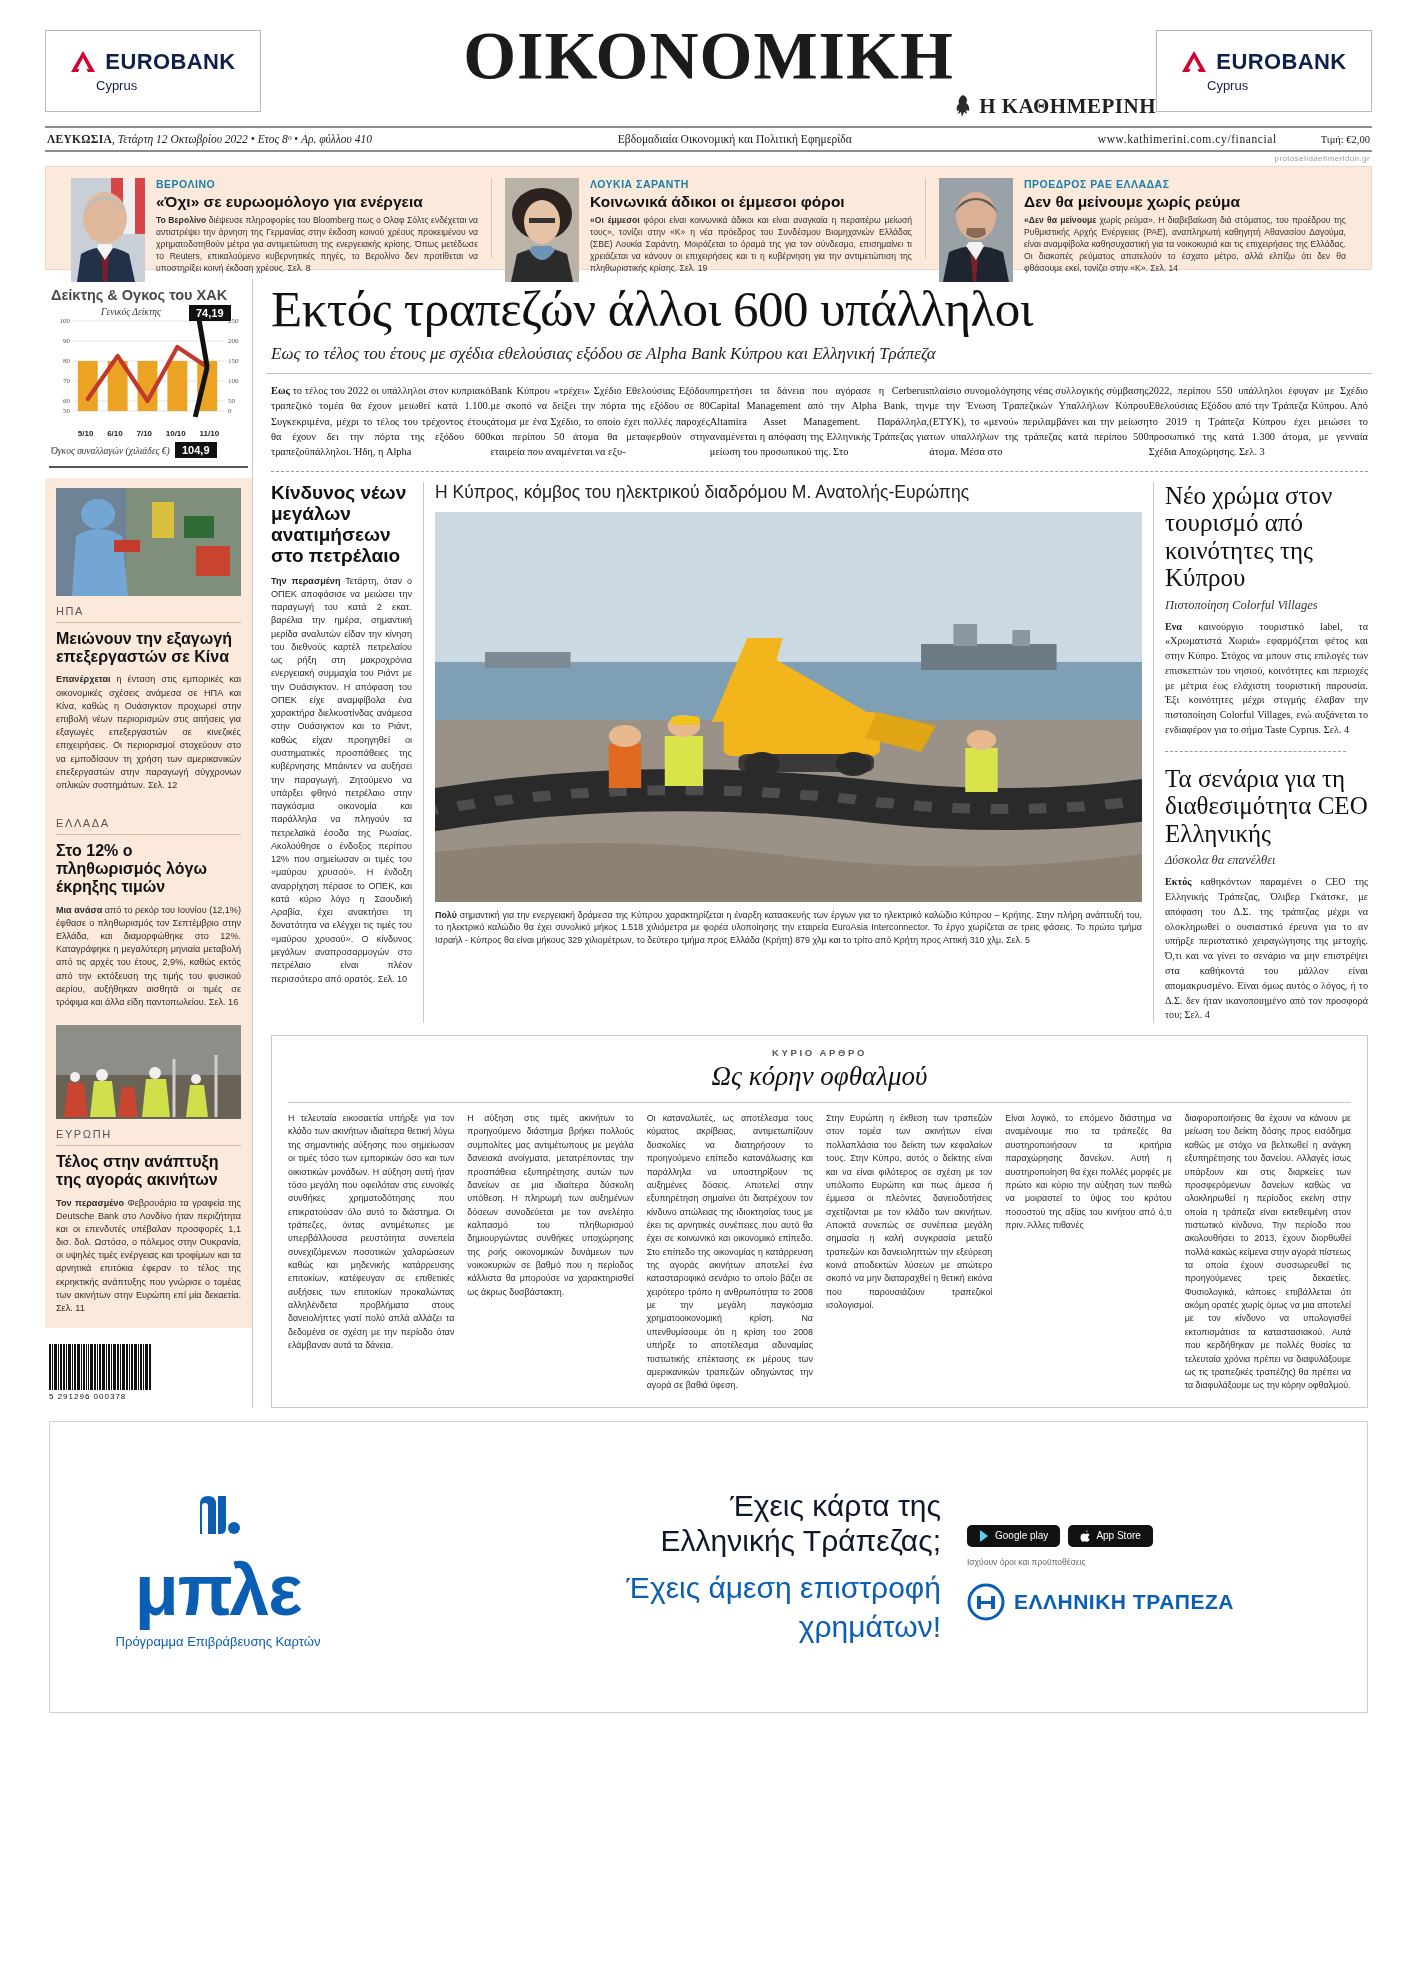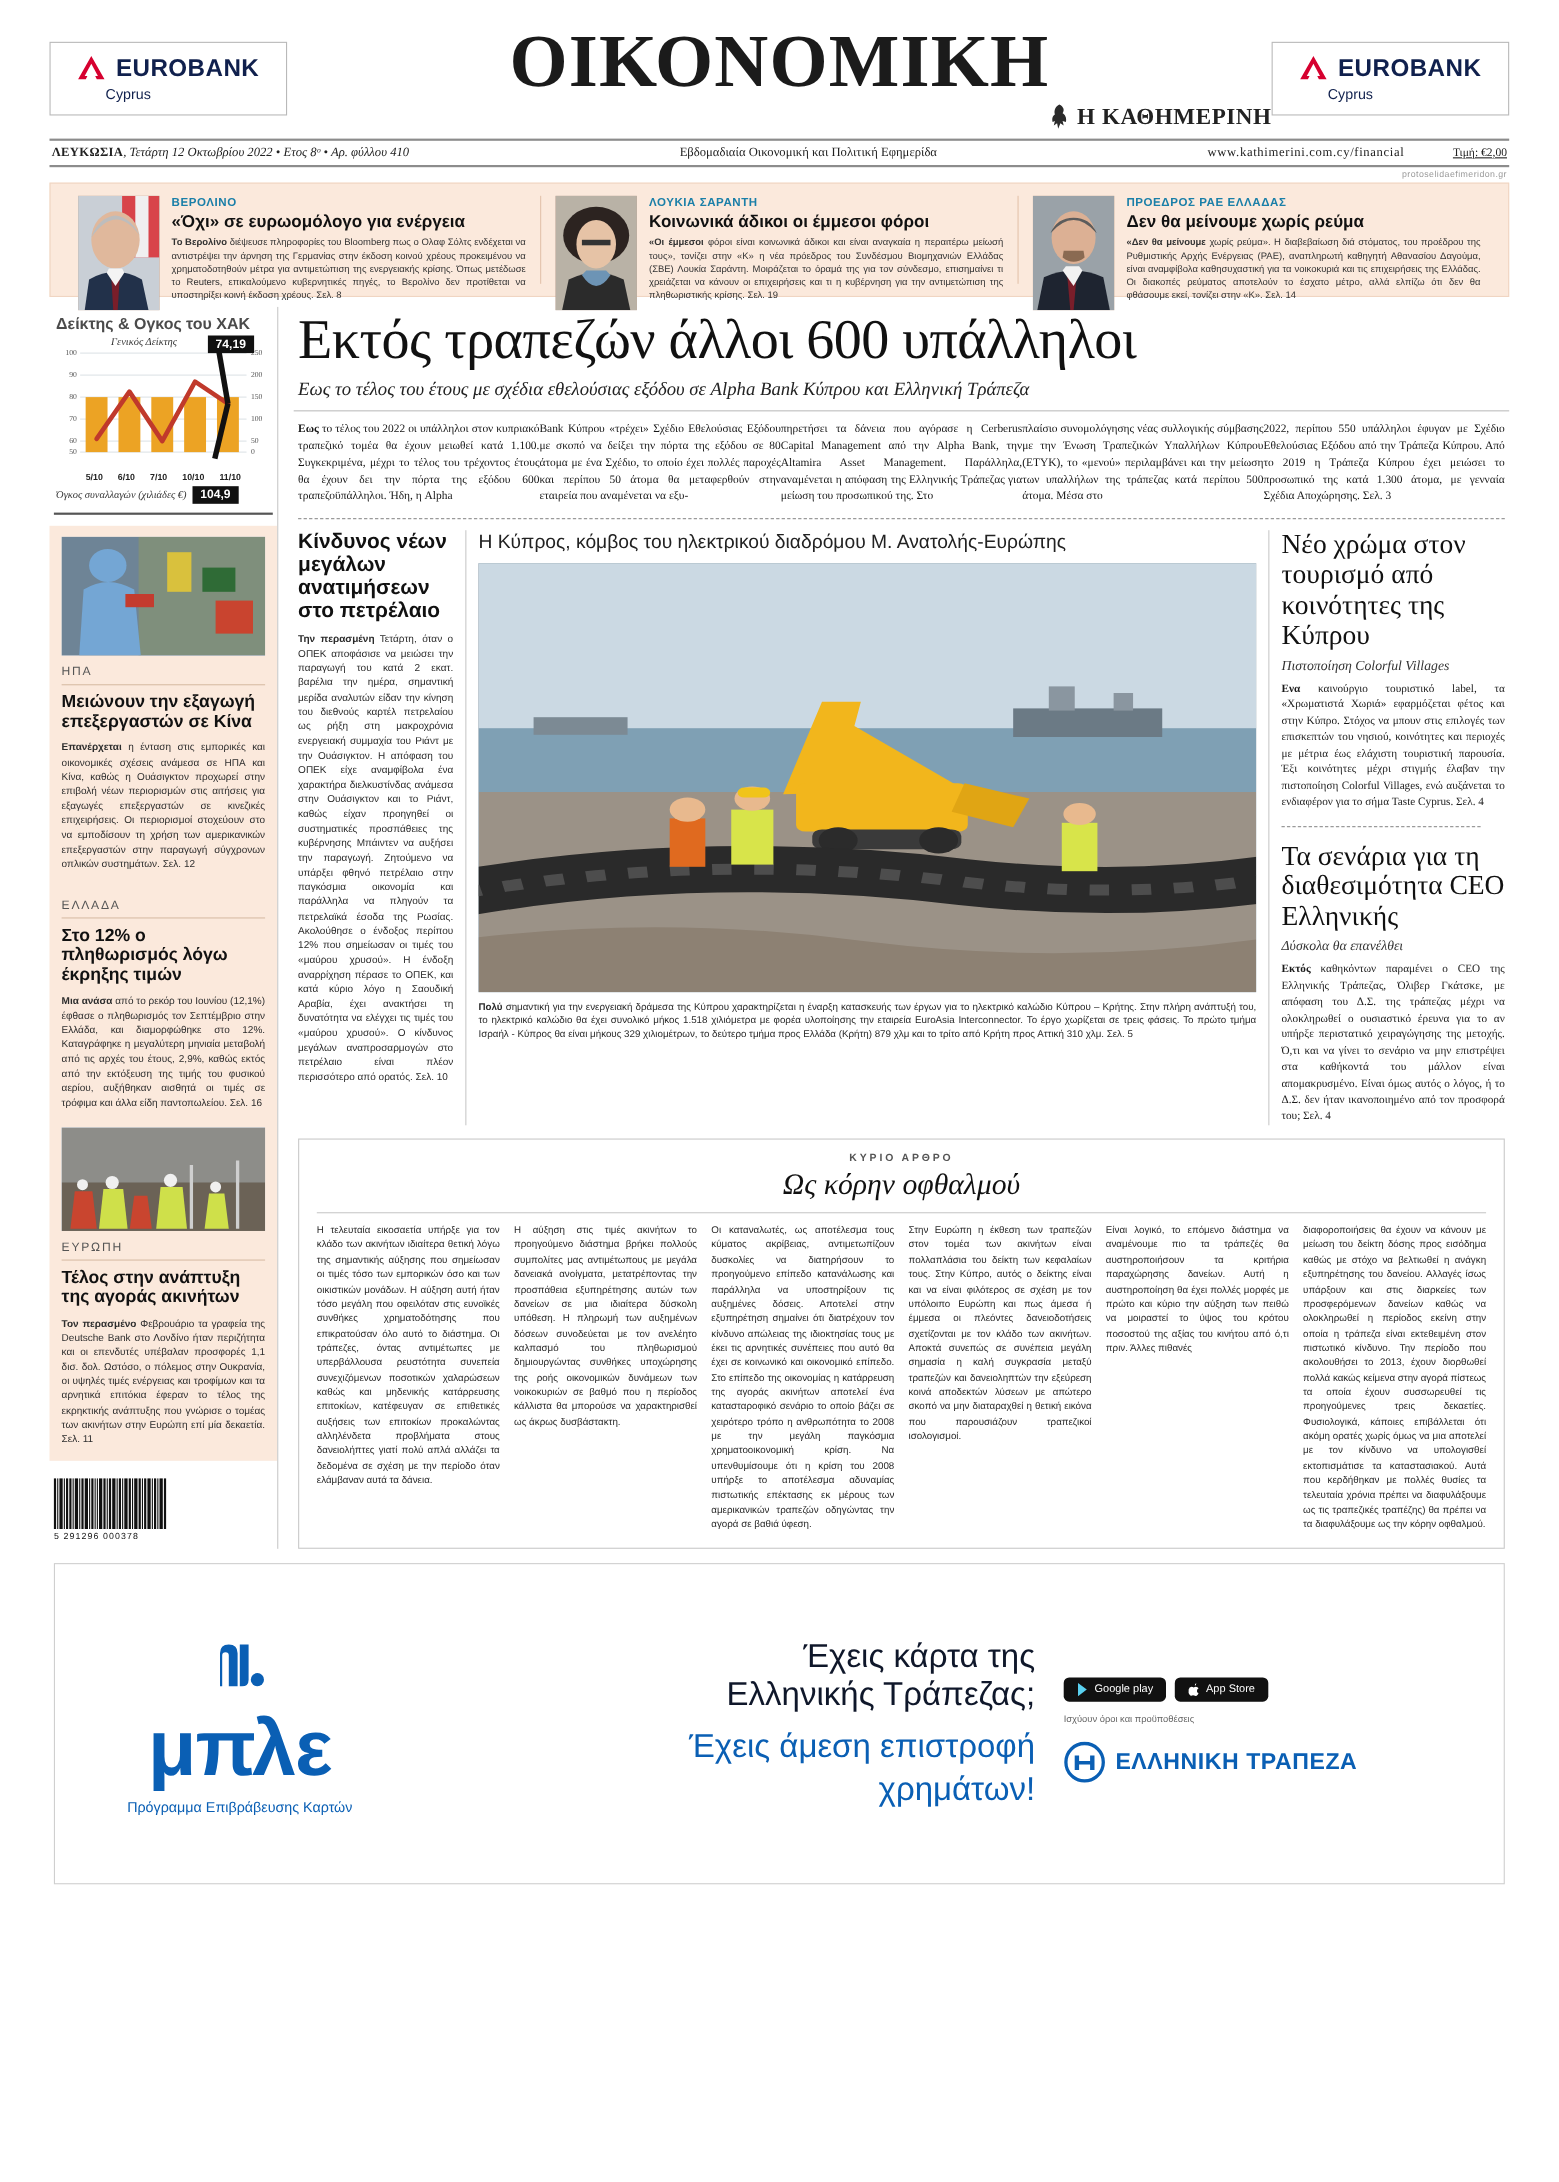--- a/index.html
+++ b/index.html
@@ -8,21 +8,21 @@
     background: #ffffff;
     font-family: "Liberation Sans", sans-serif;
     color: #1a1a1a;
     overflow: hidden;
   }
   .page { position: relative; width: 1417px; height: 1984px; padding: 0 45px; }
 
   
   .masthead { display: flex; align-items: center; justify-content: space-between; height: 120px; padding-top: 22px; }
   .ad-box {
-    width: 216px; height: 67px; border: 1px solid #b9b9b9; background: #fff;
+    width: 216px; height: 82px; border: 1px solid #b9b9b9; background: #fff;
     display: flex; flex-direction: column; align-items: center; justify-content: center;
   }
   .eb-row { display: flex; align-items: center; gap: 9px; }
   .eb-mark { width: 26px; height: 24px; flex: 0 0 auto; }
   .eb-name { font-size: 22px; font-weight: 700; letter-spacing: .4px; color: #10204d; font-family: "Liberation Sans", sans-serif; }
   .eb-sub { font-size: 13px; color: #10204d; margin-top: 3px; margin-left: 12px; align-self: flex-start; padding-left: 38px; }
   .title-block { flex: 1; text-align: center; }
   .paper-title {
     font-family: "Liberation Serif", serif; font-size: 68px; font-weight: 700;
     letter-spacing: 1px; line-height: .95; color: #1b1b1b;
@@ -36,21 +36,21 @@
   .dateline {
     display: flex; align-items: center; justify-content: space-between;
     font-family: "Liberation Serif", serif; font-size: 11.5px; color: #222;
     padding: 5px 2px 5px 2px; border-bottom: 2px solid #8c8c8c;
   }
   .dl-left { font-style: italic; }
   .dl-left b { font-style: normal; font-weight: 700; letter-spacing: .3px; }
   .dl-center { font-style: normal; }
   .dl-right { display: flex; gap: 44px; align-items: center; }
   .dl-url { letter-spacing: .6px; }
-  .dl-price { font-size: 10.5px; text-decoration: underline; }
+  .dl-price { font-size: 10.5px; }
   .protos { text-align: right; font-size: 8px; color: #9a9a9a; letter-spacing: .4px; padding: 2px 2px 0 0; }
 
   
   .teasers {
     display: flex; background: #fbe9dc; border: 1px solid #f0d5c2;
     padding: 11px 12px; gap: 0; margin-top: 3px; height: 104px;
   }
   .teaser { display: flex; gap: 11px; flex: 1 1 0; padding: 0 13px; }
   .teaser + .teaser { border-left: 1px solid #e3c3ab; }
   .teaser-photo { width: 74px; height: 104px; flex: 0 0 74px; background: #b9a08f; overflow: hidden; position: relative; }

